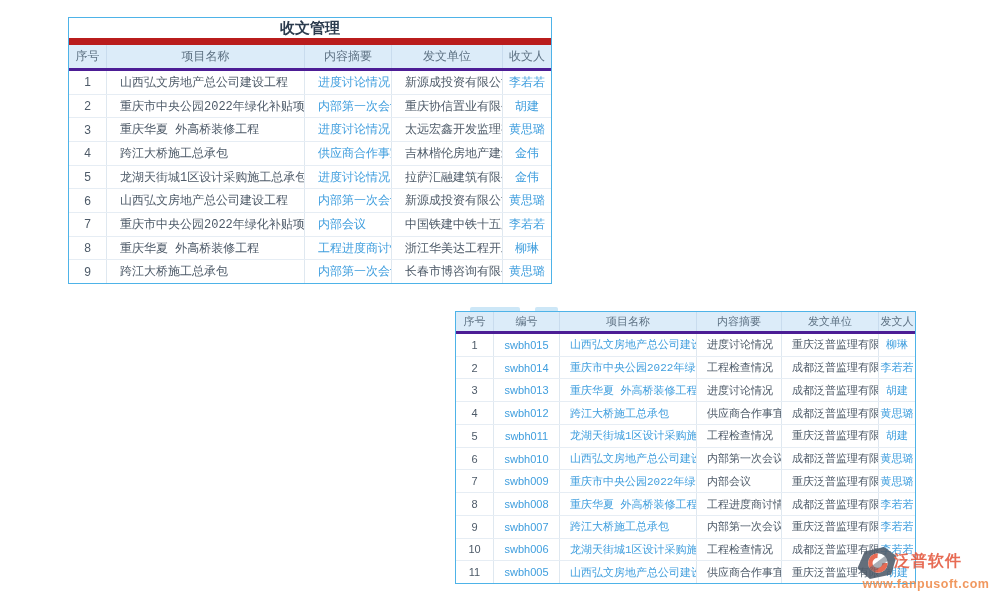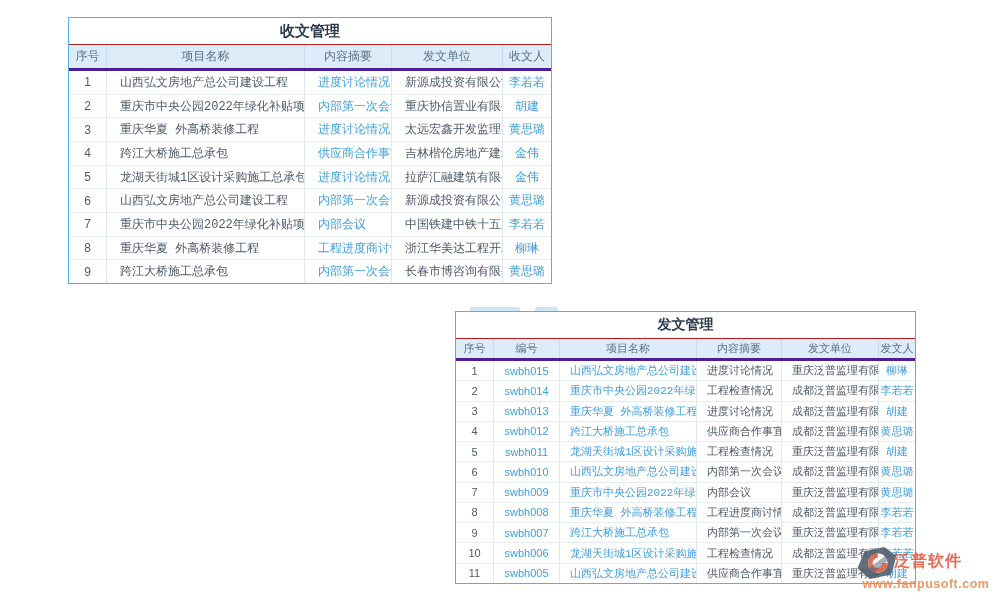--- a/index.html
+++ b/index.html
@@ -29,21 +29,21 @@
     display:flex;
     flex-direction:column;
   }
   .panel-title{
     flex:0 0 27px;
     display:flex;
     align-items:center;
     justify-content:center;
     font-weight:bold;
     color:var(--title-text);
-    border-bottom:1px solid #b91c1c;
+    border-bottom:7px solid #b91c1c;
     background:#fff;
   }
   .thead{
     display:grid;
     background:var(--header-bg);
     color:var(--header-text);
     border-bottom:3px solid #4c1d95;
   }
   .thead .th{
     display:flex;align-items:center;justify-content:center;
@@ -194,21 +194,20 @@
         <div class="td dark a-l">长春市博咨询有限公司</div>
         <div class="td blue a-c">黄思璐</div>
       </div>
     </div>
 </div>
 
 <div class="artifact" id="artifact-1"></div>
 <div class="artifact" id="artifact-2"></div>
 
 <div class="panel" id="table-send">
-  <div class="panel-title">发文管理</div>
   <div class="thead">
       <div class="th">序号</div>
       <div class="th">编号</div>
       <div class="th">项目名称</div>
       <div class="th">内容摘要</div>
       <div class="th">发文单位</div>
       <div class="th">发文人</div>
     </div>
   <div class="tbody">
       <div class="tr">

